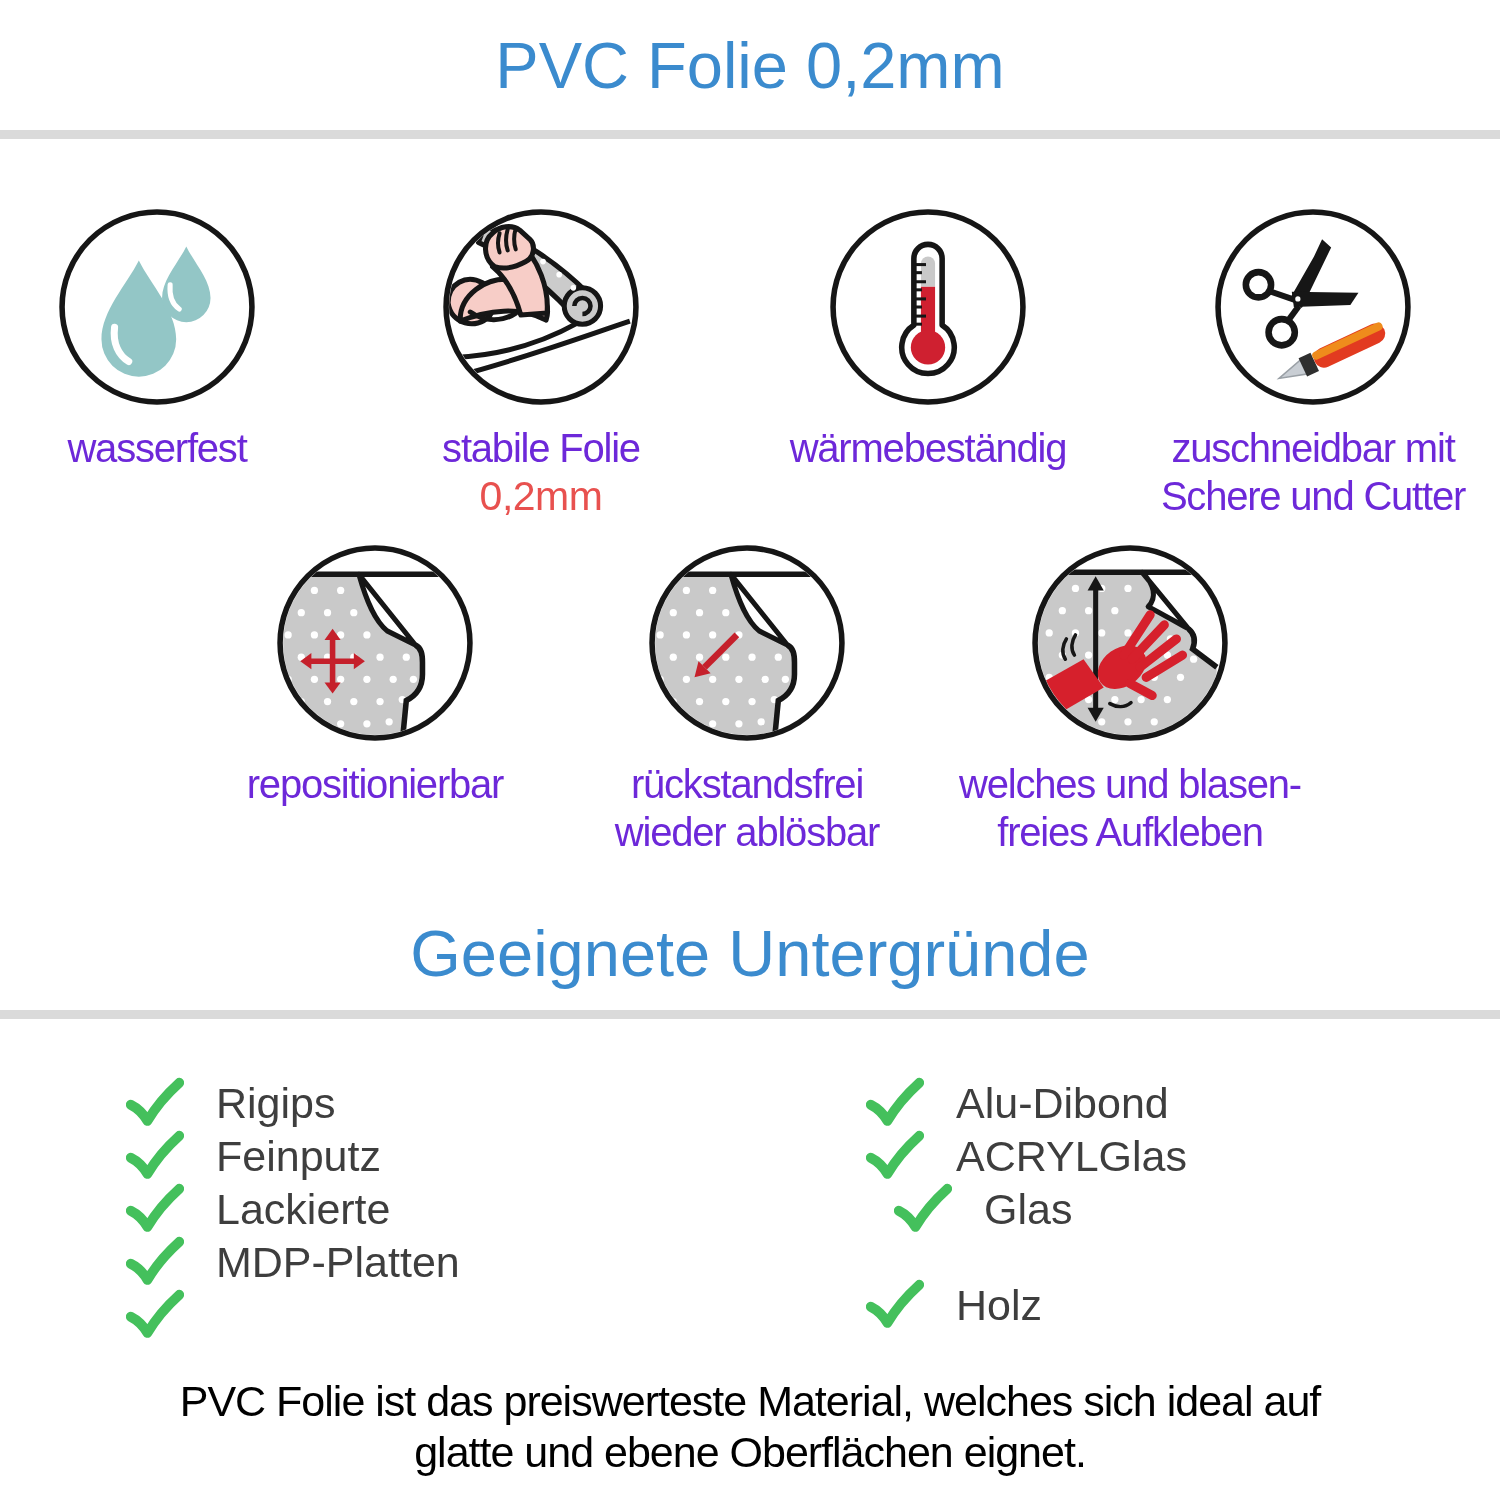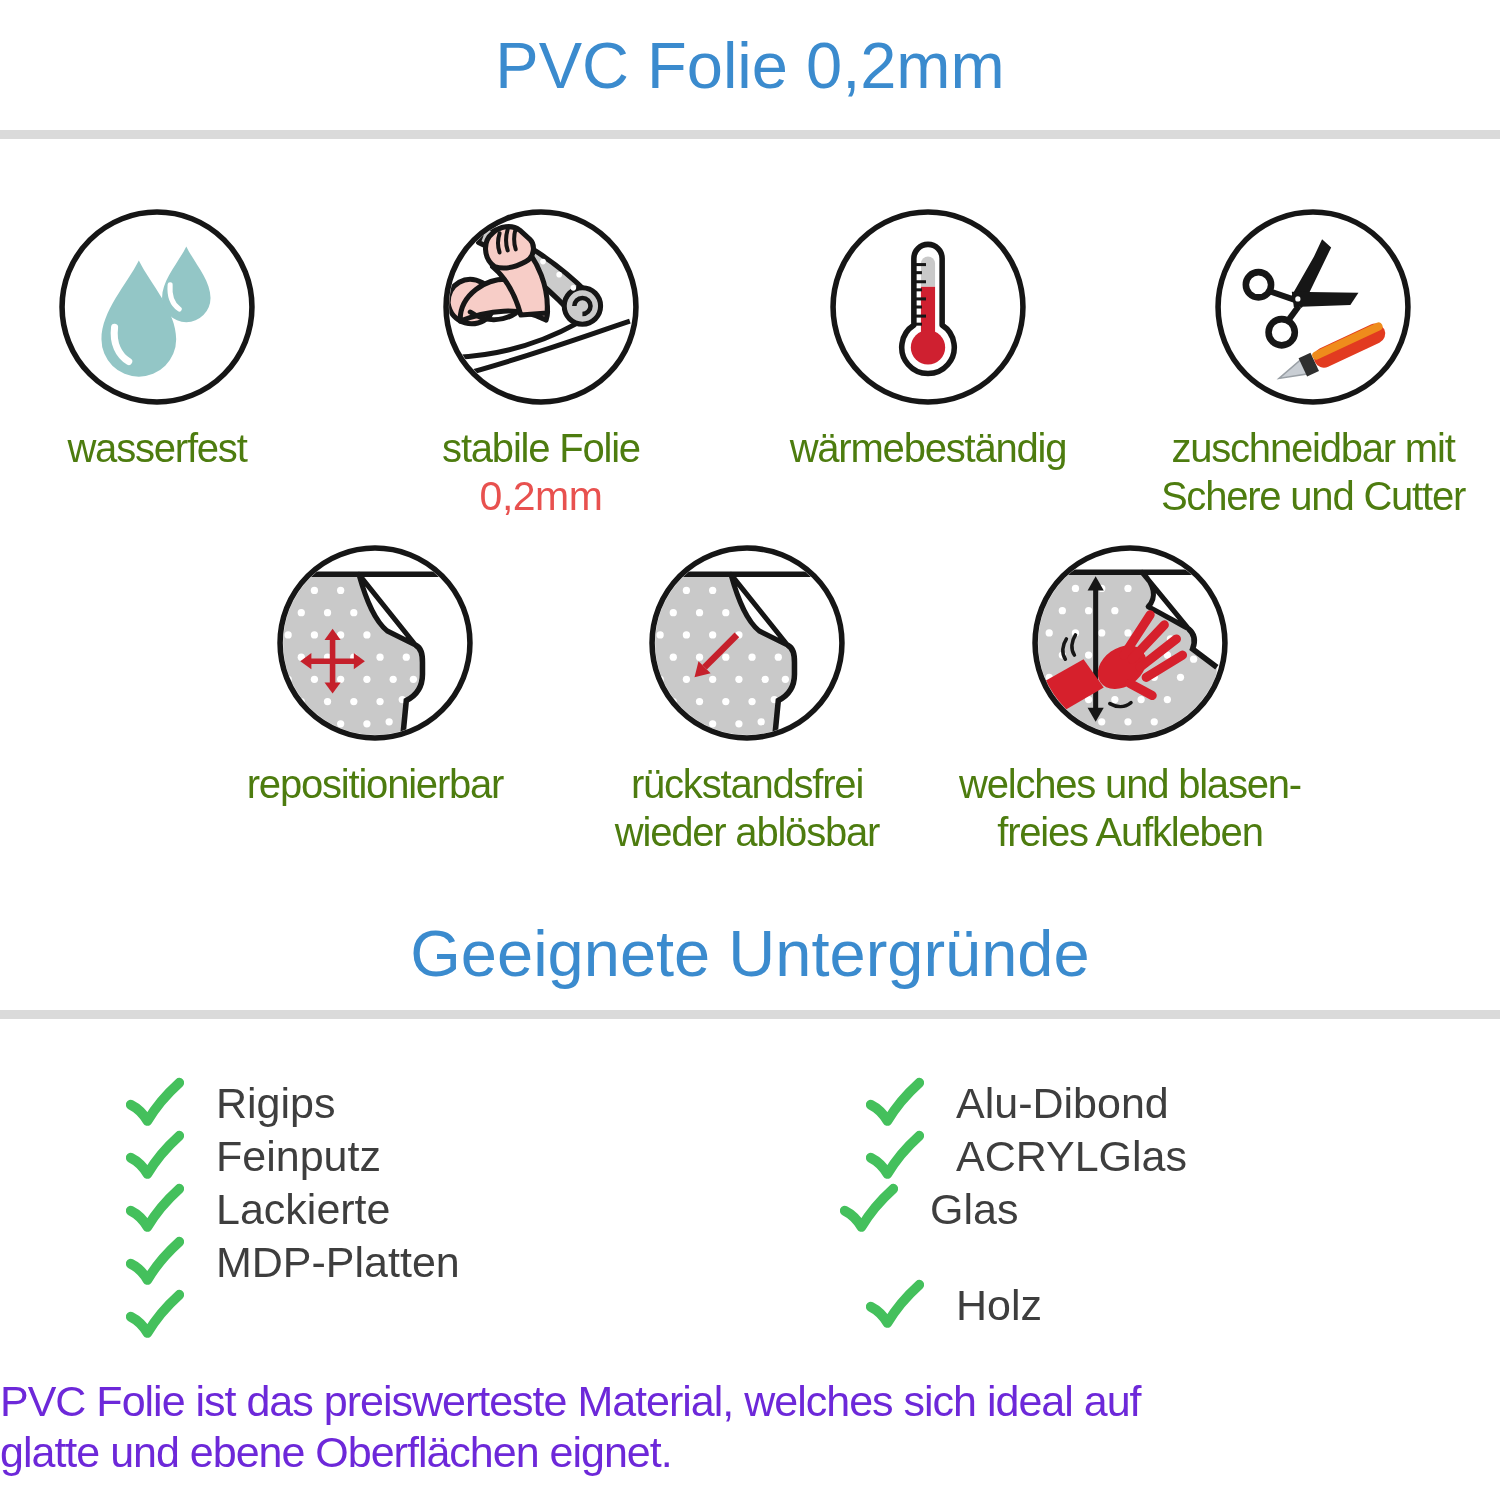--- a/index.html
+++ b/index.html
@@ -5,29 +5,29 @@
   html,body{margin:0;padding:0;background:#fff;}
   .page{position:relative;width:1500px;height:1476px;background:#ffffff;overflow:hidden;
         font-family:"Liberation Sans",sans-serif;}
   .title{position:absolute;left:0;right:0;top:28px;text-align:center;
          font-size:65px;color:#3b8bce;letter-spacing:0;}
   .divider{position:absolute;left:0;width:1500px;height:9px;background:#dadada;}
   .d1{top:130px}
   .d2{top:1010px}
   .card{position:absolute;width:440px;display:flex;flex-direction:column;align-items:center;}
   .badge{width:202px;height:202px;display:block;}
-  .cap{margin-top:16px;text-align:right;font-size:40px;line-height:48px;color:#4d7c0f;
+  .cap{margin-top:16px;text-align:right;font-size:40px;line-height:48px;color:#6d28d9;
        letter-spacing:-1.2px;}
   .sub{text-align:center;font-size:41px;line-height:48px;color:#e8514f;letter-spacing:-0.5px;}
   .h2{position:absolute;left:0;right:0;top:916px;text-align:center;font-size:65px;color:#3b8bce;}
   .li{position:absolute;display:flex;align-items:center;gap:32px;height:54px;}
   .check{width:58px;height:52px;flex:none;}
   .li span{font-size:43px;color:#3e3e3e;white-space:nowrap;}
-  .footer{position:absolute;left:0;right:0;top:1376px;
-          font-size:43px;line-height:51px;color:#6d28d9;letter-spacing:-1px;}
+  .footer{position:absolute;left:0;right:0;top:1376px;text-align:center;
+          font-size:43px;line-height:51px;color:#000000;letter-spacing:-1px;}
 </style>
 </head>
 <body>
 
 <div class="page">
 
   <div class="title">PVC Folie 0,2mm</div>
   <div class="divider d1"></div>
 
   <div class="card" style="left:-63px;top:206px;">
@@ -344,21 +344,21 @@
         <path d="M8 48 C20 54 30 64 37 76 C52 50 72 28 92 10" fill="none" stroke="#44c05c" stroke-width="17" stroke-linecap="round" stroke-linejoin="round"></path>
       </svg>
     <span>Alu-Dibond</span>
   </div>
   <div class="li" style="left:866px;top:1129px;">
     <svg class="check" viewBox="0 0 100 90">
         <path d="M8 48 C20 54 30 64 37 76 C52 50 72 28 92 10" fill="none" stroke="#44c05c" stroke-width="17" stroke-linecap="round" stroke-linejoin="round"></path>
       </svg>
     <span>ACRYLGlas</span>
   </div>
-  <div class="li" style="left:840px;top:1182px;">
+  <div class="li" style="left:894px;top:1182px;">
     <svg class="check" viewBox="0 0 100 90">
         <path d="M8 48 C20 54 30 64 37 76 C52 50 72 28 92 10" fill="none" stroke="#44c05c" stroke-width="17" stroke-linecap="round" stroke-linejoin="round"></path>
       </svg>
     <span>Glas</span>
   </div>
   <div class="li" style="left:866px;top:1235px;margin-top:43px;">
     <svg class="check" viewBox="0 0 100 90">
         <path d="M8 48 C20 54 30 64 37 76 C52 50 72 28 92 10" fill="none" stroke="#44c05c" stroke-width="17" stroke-linecap="round" stroke-linejoin="round"></path>
       </svg>
     <span>Holz</span>

